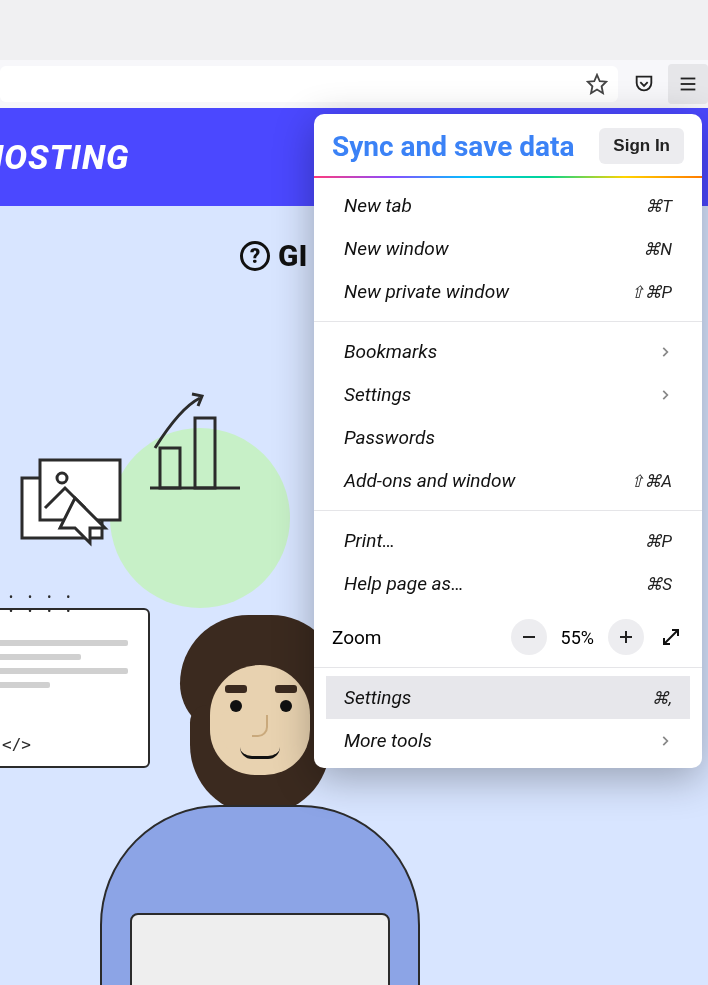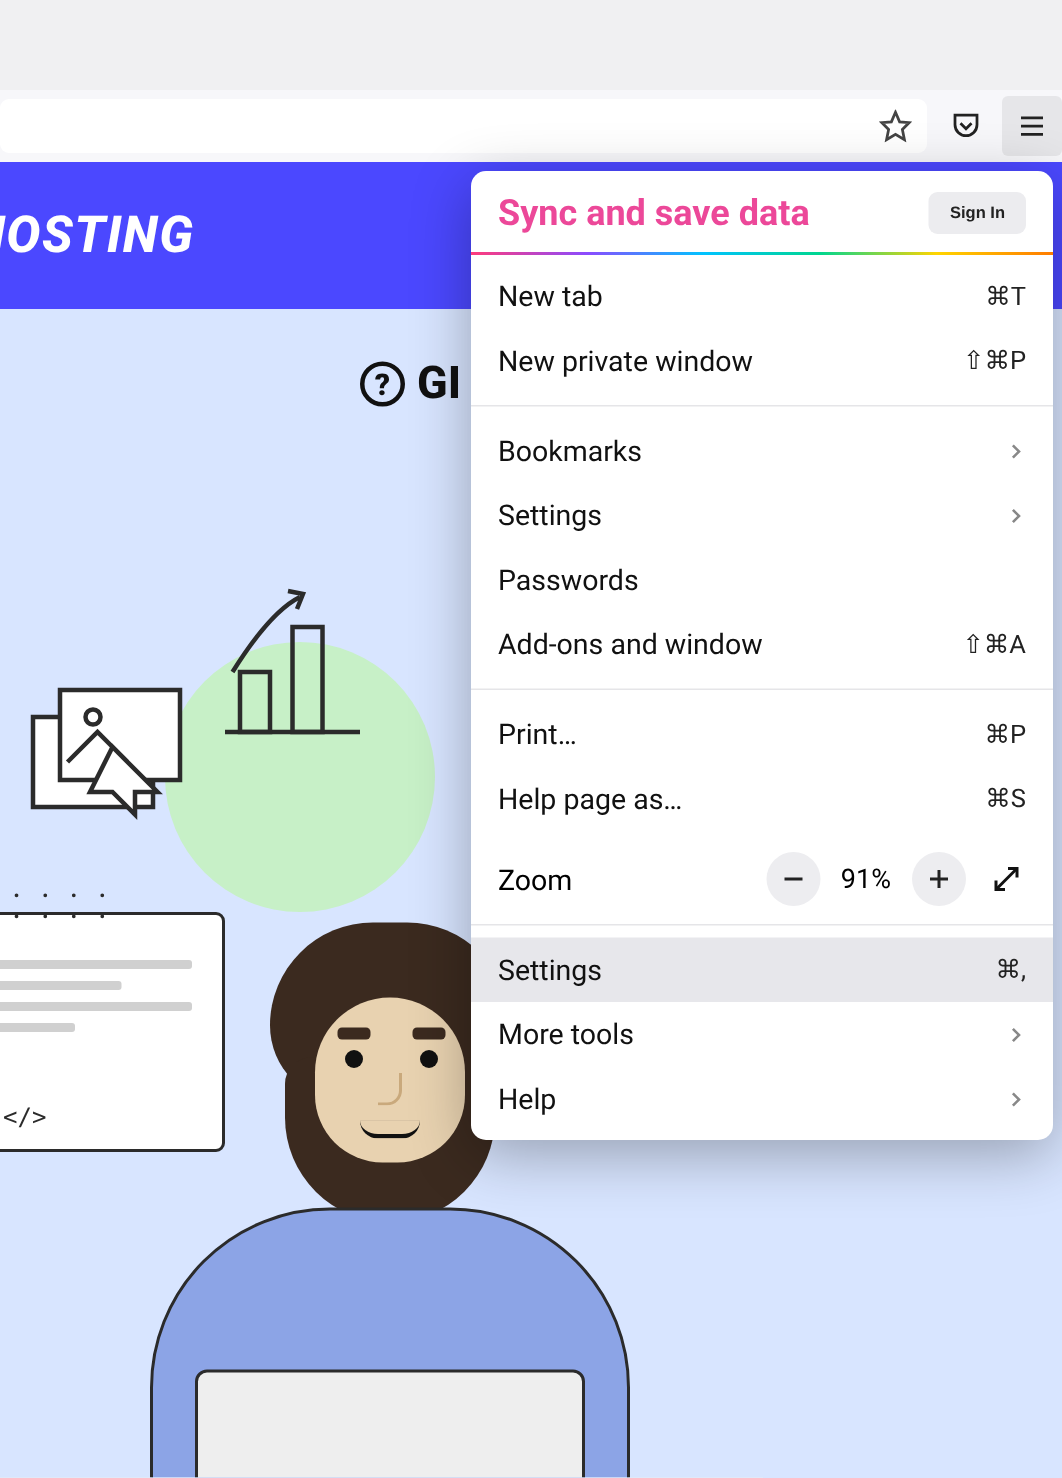--- a/index.html
+++ b/index.html
@@ -42,24 +42,24 @@
   .brow { position:absolute; width:22px; height:8px; background:#3b2a1f; border-radius:3px; top:70px; }
   .brow.l { left:55px; } .brow.r { left:105px; }
   .nose { position:absolute; top:100px; left:82px; width:16px; height:22px; border:2px solid #c9a97c; border-top:none; border-left:none; border-radius:0 0 10px 0; }
   .mouth { position:absolute; top:132px; left:70px; width:40px; height:12px; border-bottom:3px solid #111; border-radius:0 0 20px 20px; }
   .body { width:320px; height:200px; background:#8ca4e6; margin:-10px auto 0; border-radius:120px 120px 0 0; border:2px solid #2b2b2b; position:relative; }
   .laptop { position:absolute; bottom:0; left:50%; transform:translateX(-50%); width:260px; height:90px; background:#eee; border:2px solid #2b2b2b; border-radius:8px 8px 0 0; }
 
   
   .menu { position:absolute; top:114px; right:6px; width:388px; background:#fff; border-radius:10px; box-shadow:0 10px 40px rgba(0,0,0,.3); overflow:hidden; z-index:50; }
   .menu-header { display:flex; align-items:center; justify-content:space-between; padding:14px 18px 12px; }
-  .menu-header-title { font-size:24px; font-weight:700; color:#ec4899; }
-  .signin-btn { background:#ececef; border:none; border-radius:6px; padding:8px 14px; font-size:11px; font-weight:600; color:#222; cursor:pointer; }
+  .menu-header-title { font-size:28px; font-weight:700; color:#3b82f6; }
+  .signin-btn { background:#ececef; border:none; border-radius:6px; padding:8px 14px; font-size:17px; font-weight:600; color:#222; cursor:pointer; }
   .rainbow { height:2px; background:linear-gradient(90deg,#ff3b7b,#8a4bff,#00c3ff,#00d68f,#ffd400,#ff7b00); }
-  .menu-section { padding:6px 0; }
+  .menu-section { padding:6px 12px;font-style:italic; }
   .menu-item { display:flex; align-items:center; justify-content:space-between; padding:10px 18px; font-size:19px; color:#111; cursor:pointer; }
   .menu-item.highlight { background:#e7e7eb; }
   .menu-item .shortcut { font-size:17px; color:#222; }
   .menu-item .chevron { color:#777; }
   .menu-divider { height:1px; background:#e5e5e8; margin:2px 0; }
   .zoom-row { display:flex; align-items:center; padding:8px 14px 10px 18px; font-size:19px; }
   .zoom-label { flex:1; }
   .zoom-ctrl { width:36px; height:36px; border-radius:50%; background:#ededf0; display:flex; align-items:center; justify-content:center; margin:0 4px; font-size:22px; cursor:pointer; }
   .zoom-val { margin:0 10px; font-size:18px; }
   .zoom-full { width:34px; height:34px; display:flex; align-items:center; justify-content:center; margin-left:6px; cursor:pointer; }
@@ -153,20 +153,24 @@
     <button class="signin-btn">Sign In</button>
   </div>
   <div class="rainbow"></div>
 
   <div class="menu-section" id="sec0">
       <div class="menu-item">
         <span>New tab</span>
         <span class="shortcut">⌘T</span>
       </div>
       <div class="menu-item">
+        <span>New window</span>
+        <span class="shortcut">⌘N</span>
+      </div>
+      <div class="menu-item">
         <span>New private window</span>
         <span class="shortcut">⇧⌘P</span>
       </div>
     </div>
   <div class="menu-divider"></div>
   <div class="menu-section" id="sec1">
       <div class="menu-item">
         <span>Bookmarks</span>
         <span class="chevron">
           <svg width="14" height="14" viewBox="0 0 24 24" fill="none" stroke="#888" stroke-width="3">
@@ -202,21 +206,21 @@
       </div>
     </div>
 
   <div class="zoom-row">
     <span class="zoom-label">Zoom</span>
     <div class="zoom-ctrl">
       <svg width="16" height="16" viewBox="0 0 16 16">
           <line x1="2" y1="8" x2="14" y2="8" stroke="#222" stroke-width="2"></line>
         </svg>
     </div>
-    <span class="zoom-val">91%</span>
+    <span class="zoom-val">55%</span>
     <div class="zoom-ctrl">
       <svg width="16" height="16" viewBox="0 0 16 16">
           <line x1="2" y1="8" x2="14" y2="8" stroke="#222" stroke-width="2"></line>
           <line x1="8" y1="2" x2="8" y2="14" stroke="#222" stroke-width="2"></line>
         </svg>
     </div>
     <div class="zoom-full">
       <svg width="20" height="20" viewBox="0 0 20 20" stroke="#111" stroke-width="2" fill="none">
         <line x1="3" y1="17" x2="17" y2="3"></line>
         <polyline points="11 3 17 3 17 9"></polyline>
@@ -232,22 +236,14 @@
         <span class="shortcut">⌘,</span>
       </div>
       <div class="menu-item">
         <span>More tools</span>
         <span class="chevron">
           <svg width="14" height="14" viewBox="0 0 24 24" fill="none" stroke="#888" stroke-width="3">
             <polyline points="9 5 16 12 9 19"></polyline>
           </svg>
         </span>
       </div>
-      <div class="menu-item">
-        <span>Help</span>
-        <span class="chevron">
-          <svg width="14" height="14" viewBox="0 0 24 24" fill="none" stroke="#888" stroke-width="3">
-            <polyline points="9 5 16 12 9 19"></polyline>
-          </svg>
-        </span>
-      </div>
     </div>
 </div>
 
 </body></html>

